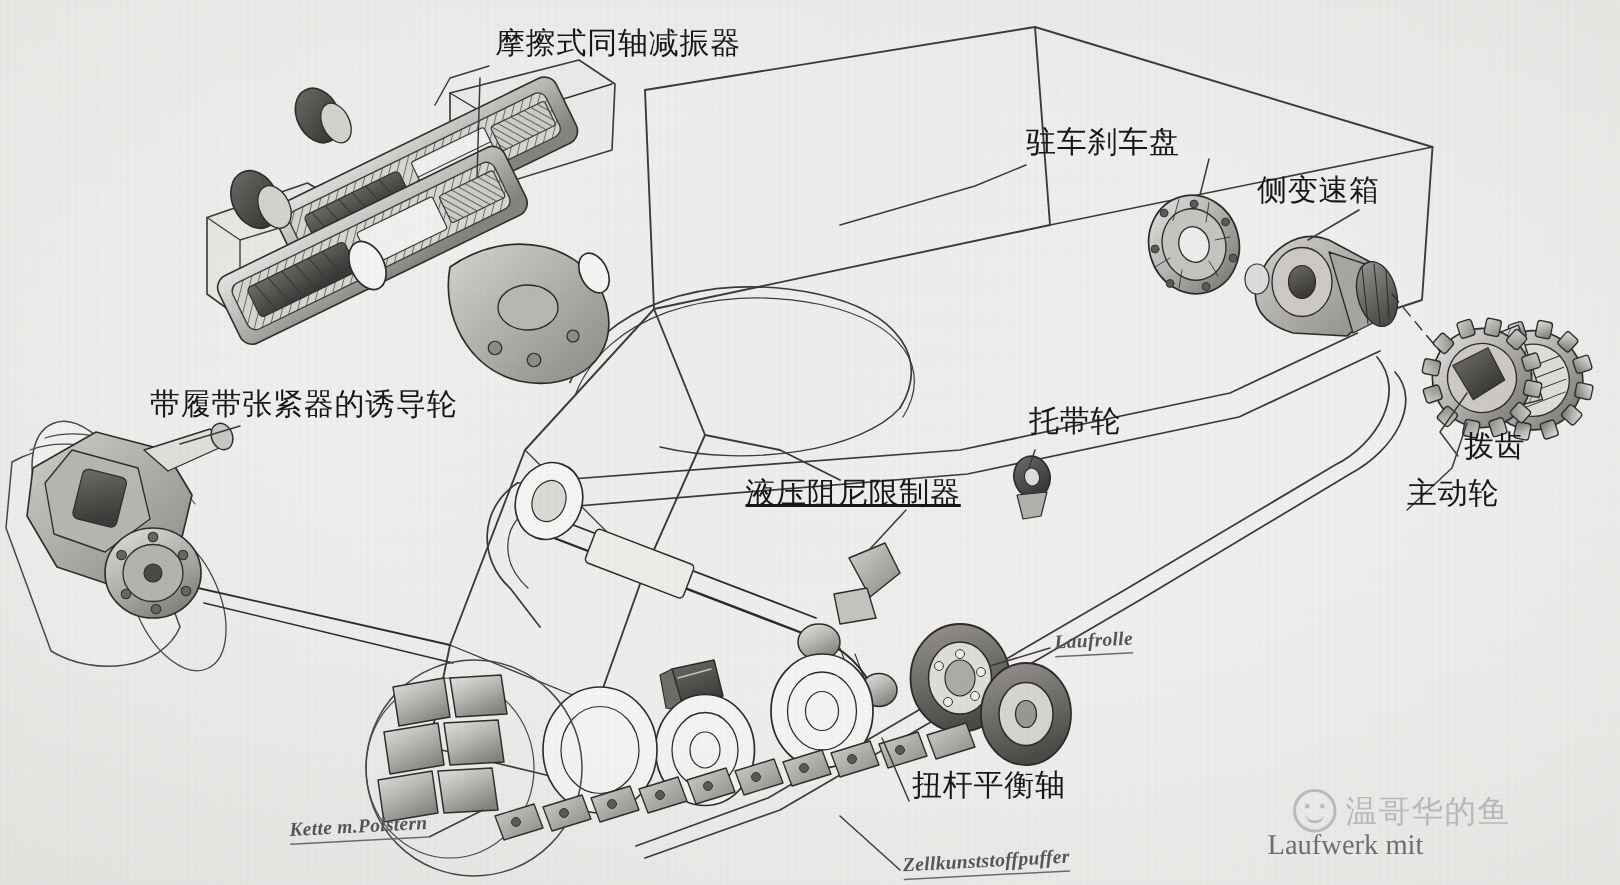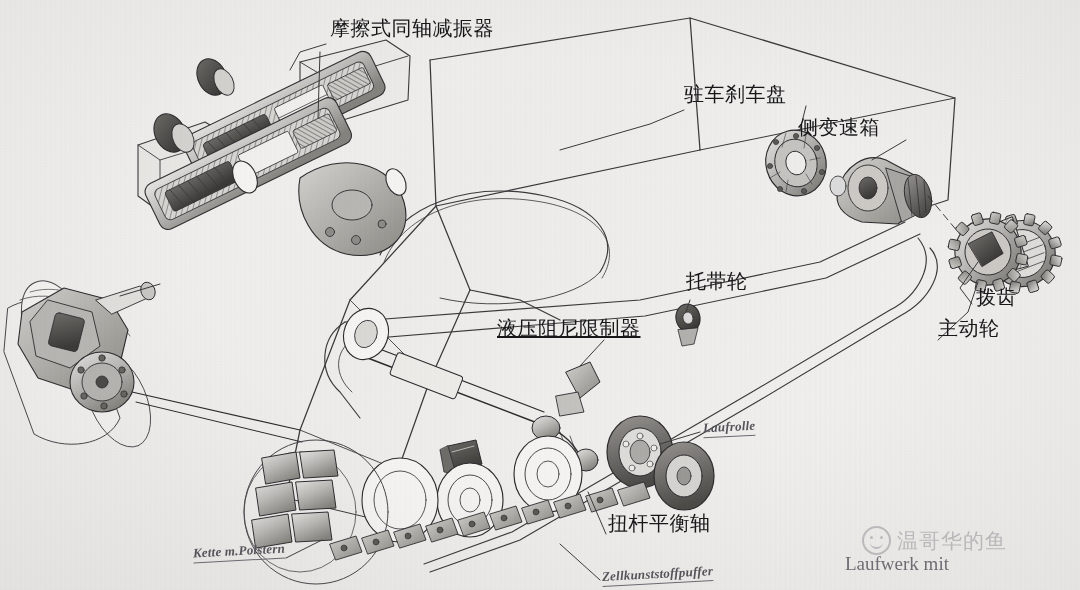--- a/index.html
+++ b/index.html
@@ -457,21 +457,22 @@
         <path d="M600 580 L560 544"></path>
       </g>
     </g>
   </svg>
 
   <div class="grain"></div>
   <div class="vign"></div>
 
   <div class="cnlabel" style="left:330px;top:18px;">摩擦式同轴减振器</div>
   <div class="cnlabel" style="left:684px;top:84px;">驻车刹车盘</div>
-  <div class="cnlabel" style="left:798px;top:117px;font-family:Liberation Serif, serif;">侧变速箱</div>
+  <div class="cnlabel" style="left:838px;top:117px;font-family:Liberation Serif, serif;">侧变速箱</div>
+  <div class="cnlabel" style="left:100px;top:259px;">带履带张紧器的诱导轮</div>
   <div class="cnlabel" style="left:686px;top:272px;font-family:Liberation Mono, monospace;">托带轮</div>
   <div class="cnlabel" style="left:976px;top:287px;">拨齿</div>
   <div class="cnlabel" style="left:497px;top:318px;text-decoration:underline;">液压阻尼限制器</div>
   <div class="cnlabel" style="left:938px;top:318px;">主动轮</div>
   <div class="cnlabel" style="left:608px;top:513px;">扭杆平衡轴</div>
 
   <div class="delabel" style="left:193px;top:543px;transform:rotate(-3deg);">Kette m.Polstern</div>
   <div class="delabel" style="left:703px;top:419px;transform:rotate(-3deg);">Laufrolle</div>
   <div class="delabel" style="left:602px;top:566px;transform:rotate(-3deg);">Zellkunststoffpuffer</div>
 

